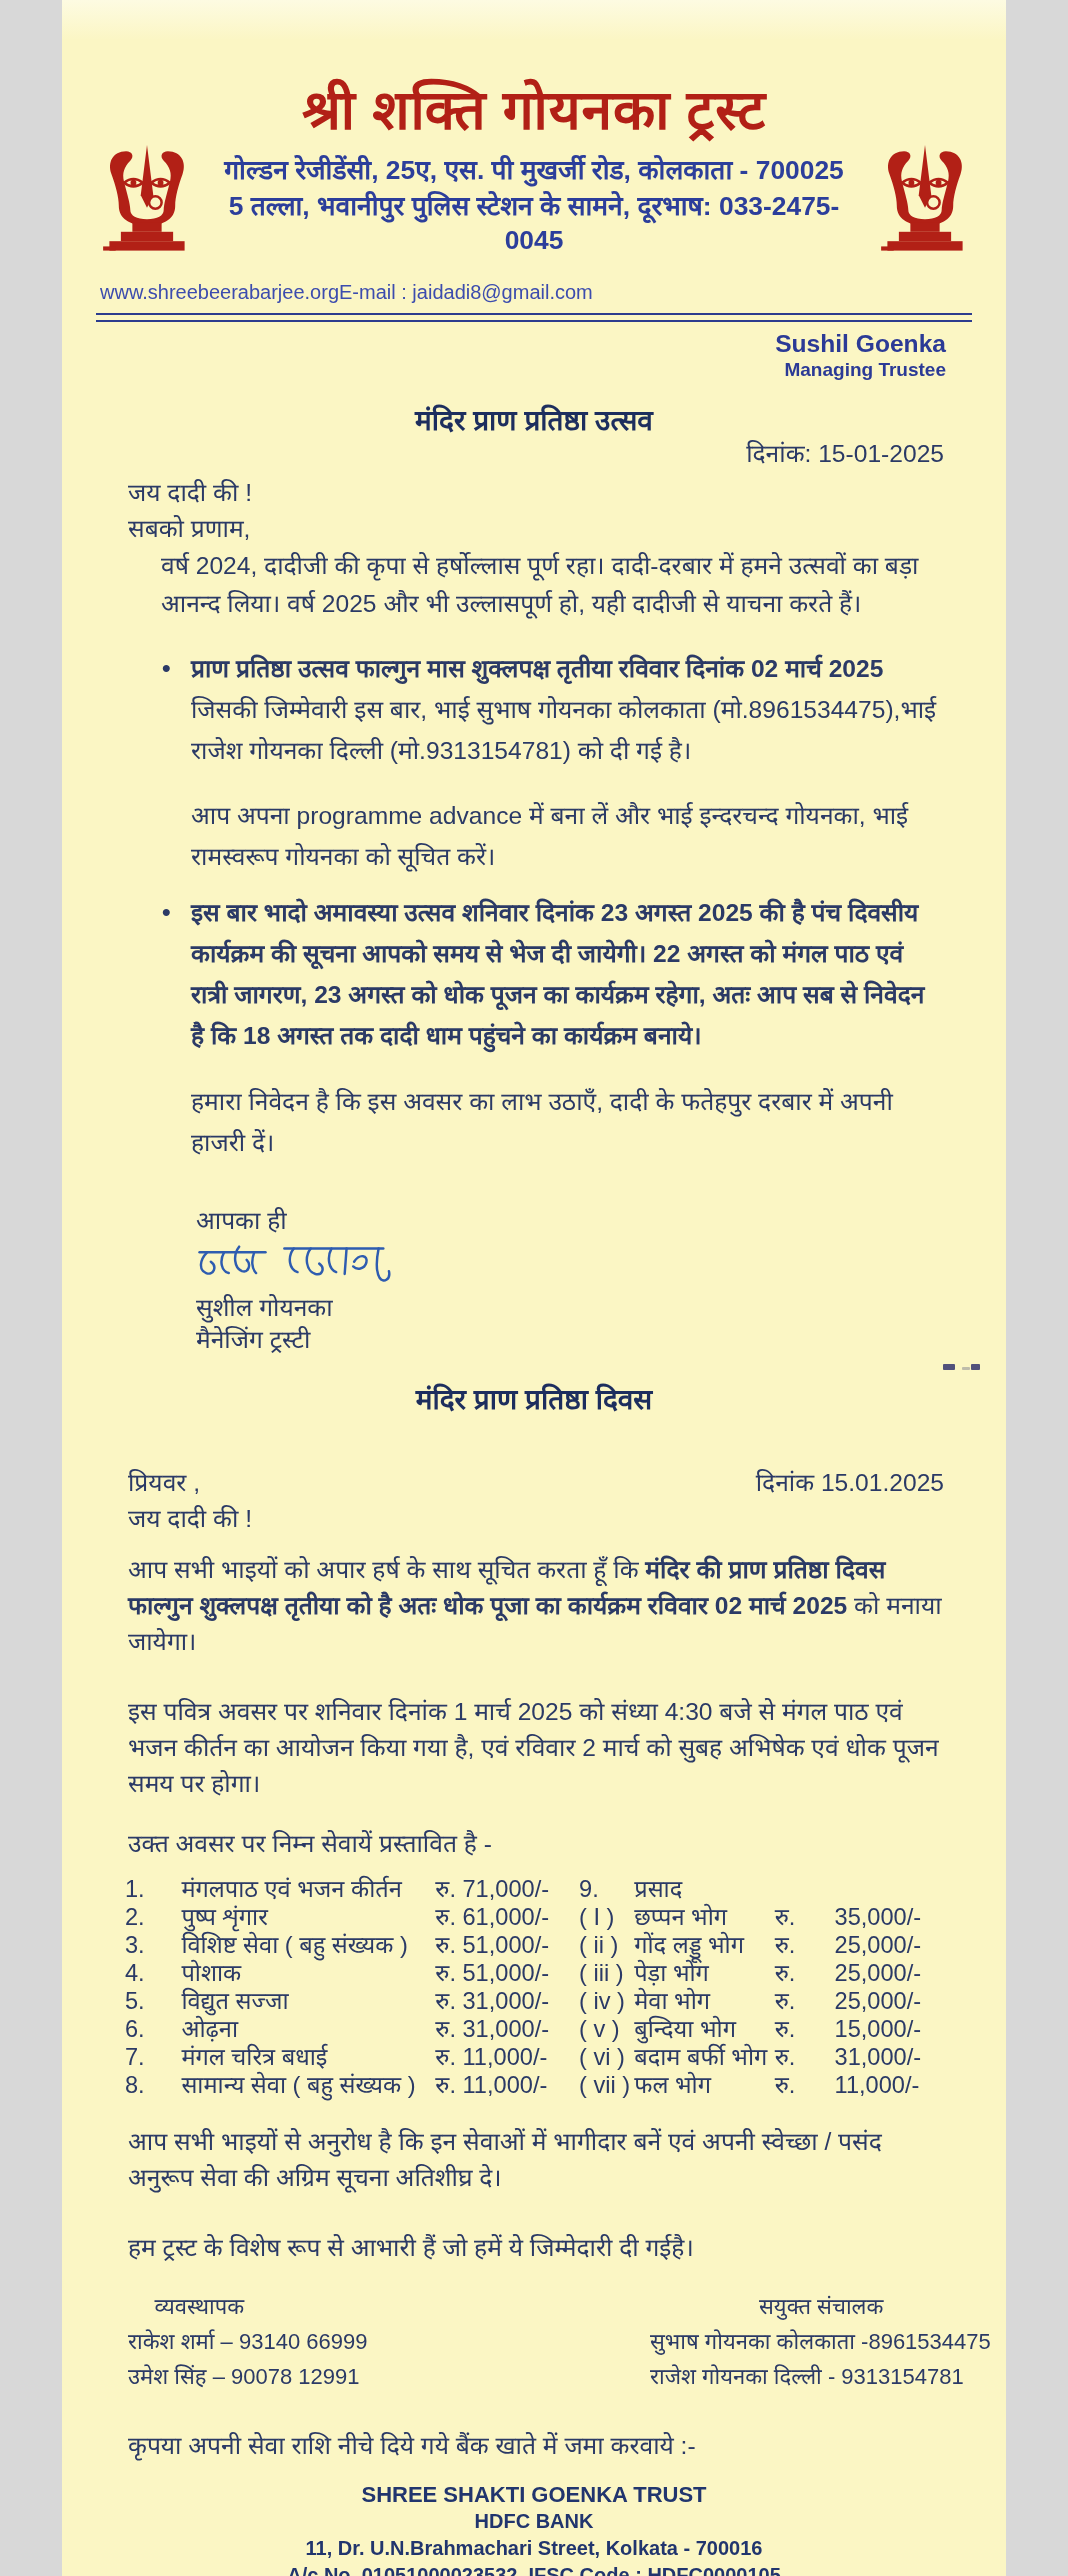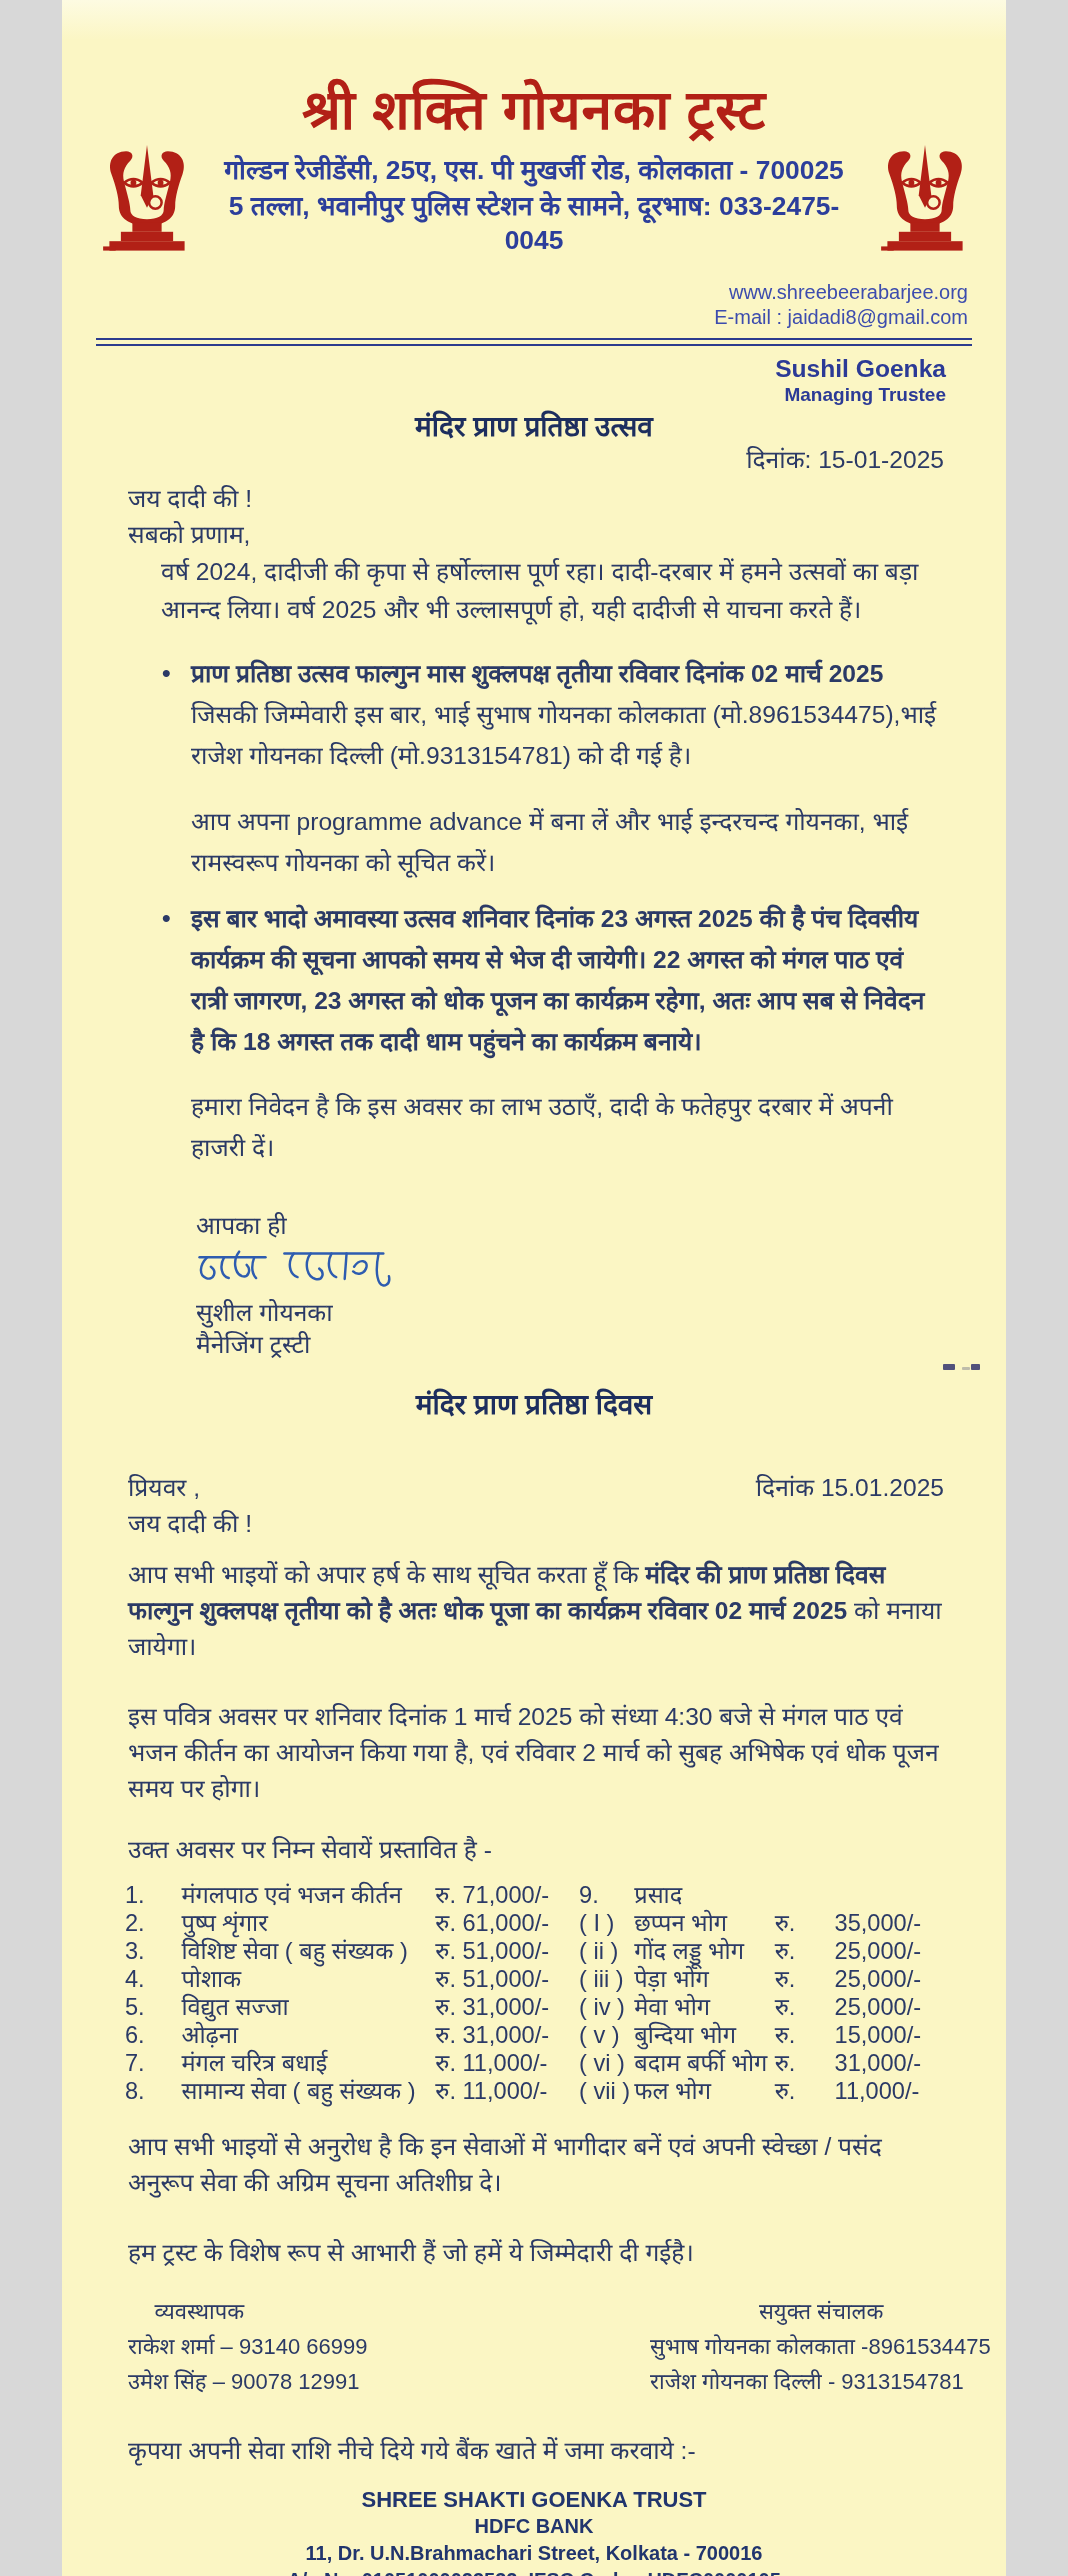--- a/index.html
+++ b/index.html
@@ -15,29 +15,29 @@
   
   .header{position:relative;}
   .logo{position:absolute;top:62px;width:106px;height:117px;}
   .logo-left{left:32px;}
   .logo-right{right:28px;}
   .trust-name{margin:81px 142px 0;text-align:center;color:#b22016;
     font-size:55px;line-height:59px;font-weight:bold;letter-spacing:0.9px;}
   .addr{margin:13.2px 151px 0;text-align:center;color:#2c3e9b;
     font-size:26.4px;line-height:34px;font-weight:bold;}
   .addr2{margin-top:1.9px;}
-  .contact-row{display:flex;justify-content:space-between;align-items:flex-end;
-    margin:23px 38px 0;color:#3c4cae;font-size:20px;line-height:24.6px;flex-direction:column;}
+  .contact-row{display:flex;justify-content:flex-start;align-items:flex-end;
+    margin:23px 38px 0;color:#3c4cae;font-size:20px;line-height:24.6px;}
   .rule{margin:8.5px 34px 0;height:4.7px;border-top:2.8px solid #2c3c8e;border-bottom:2.8px solid #2c3c8e;}
   
   .officer{margin:7.6px 60px 0;text-align:right;color:#2b3a96;}
   .officer-name{font-size:24.6px;line-height:29px;font-weight:bold;}
   .officer-title{font-size:19px;line-height:23px;font-weight:bold;}
   
-  .h2{margin:5px 0 0;text-align:center;color:#1d2e5e;
+  .h2{margin:24px 0 0;text-align:center;color:#1d2e5e;
     font-size:28px;line-height:32px;font-weight:bold;}
   .date-right{margin:1.9px 62px 0 0;text-align:right;font-size:24.6px;line-height:30px;}
   .l1-body{margin:5.7px 62px 0 66px;font-size:24.6px;}
   .p{margin:0;line-height:36px;}
   .p-indent{margin-left:33px;line-height:38px;}
   .gap-s{margin-top:15px;}
   .gap-m{margin-top:24.6px;}
   .gap-l{margin-top:34px;}
   .bullet-row{display:flex;margin-left:34px;line-height:41px;}
   .bullet-dot{width:29px;flex:0 0 29px;font-weight:bold;}

